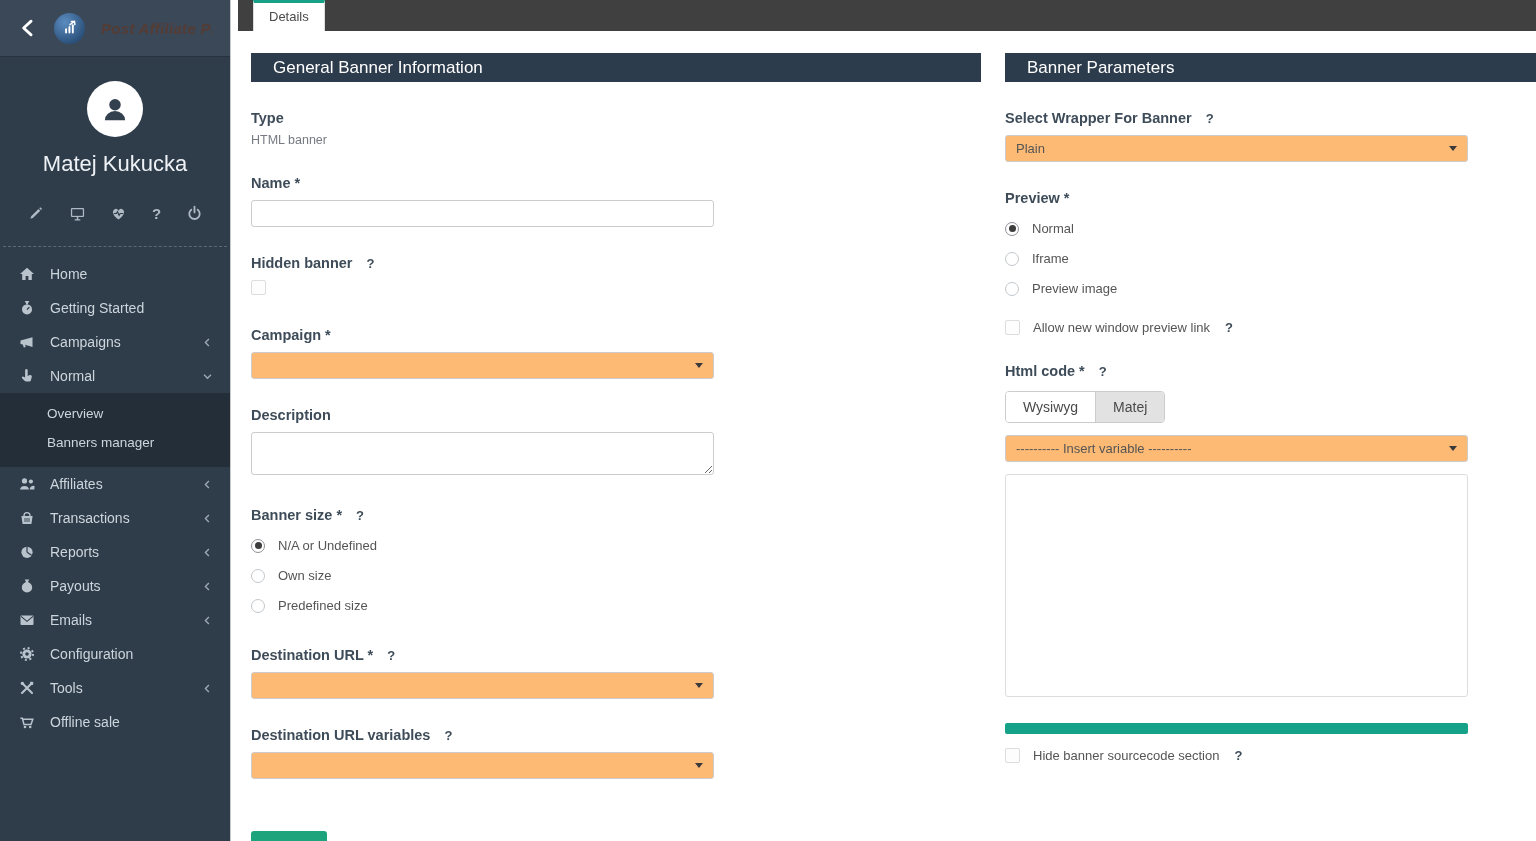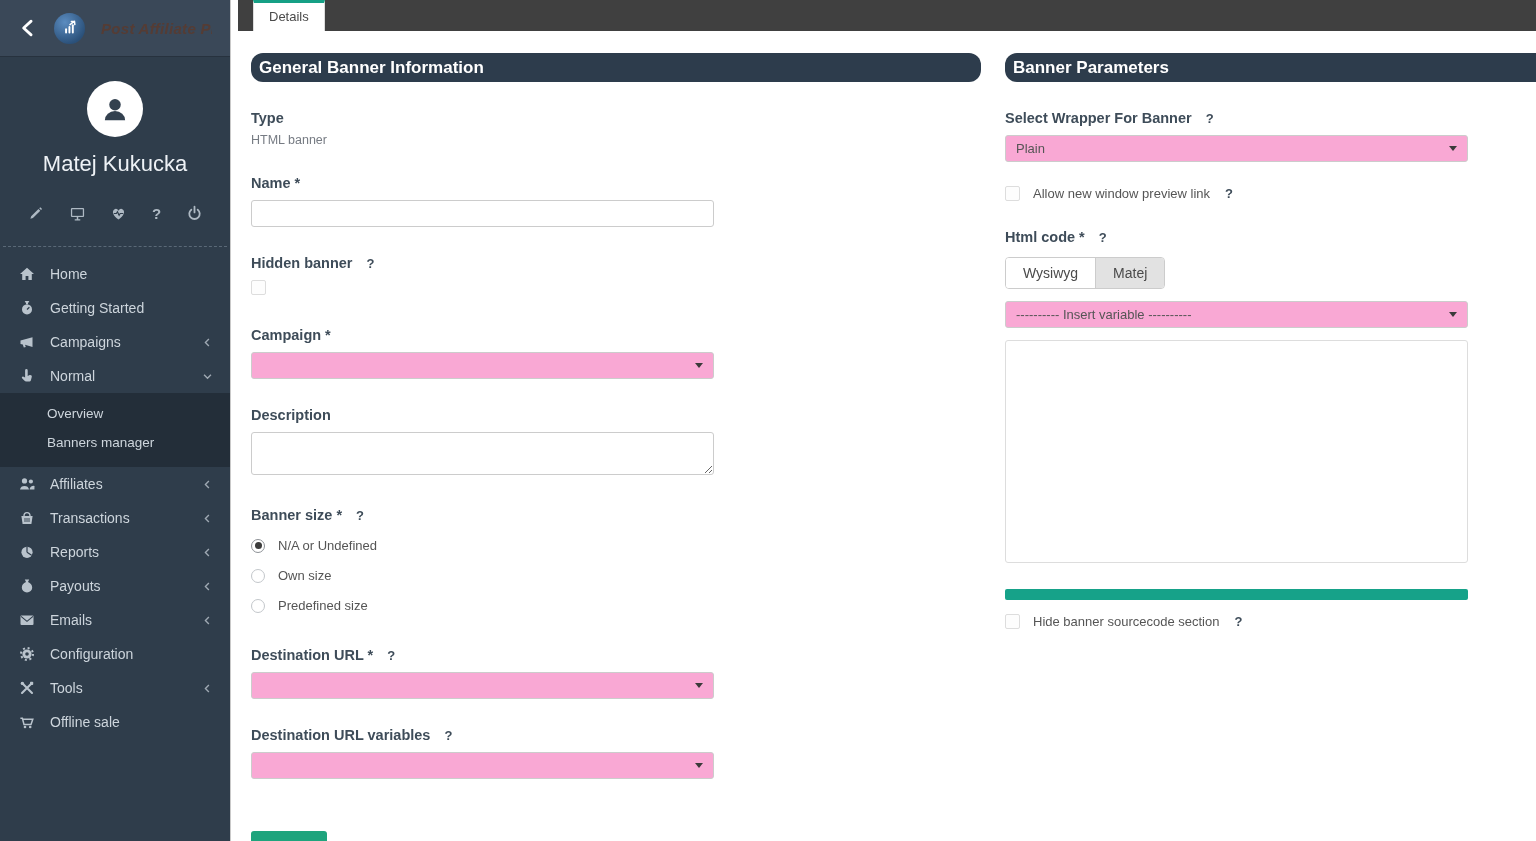--- a/index.html
+++ b/index.html
@@ -39,34 +39,34 @@
   
   .main{ flex:1; display:flex; flex-direction:column; background:#fff; }
   .top-white{ height:10px; background:#fff; }
   .tabstrip{ background:#404040; height:52px; display:flex; align-items:flex-end; padding-left:15px; margin-left:7px; }
   .tab{ background:#fff; border-top:3px solid var(--tab_border); border-left:1px solid #ddd; border-right:1px solid #ddd; padding:6px 15px 7px 15px; font-size:13px; color:#4a4a4a; cursor:pointer; }
 
   .content{ display:flex; padding:22px 0 0 20px; flex:1; }
   .col-left{ width:730px; min-width:730px; }
   .col-right{ flex:1; margin-left:24px; }
 
-  .panel-head{ background:var(--panel_header); color:#fff; font-weight:bold; font-size:17px; height:29px; line-height:29px; padding:0 8px; border-radius:12px; }
+  .panel-head{ background:var(--panel_header); color:#fff; font-weight:normal; font-size:17px; height:29px; line-height:29px; padding:0 22px; border-radius:0; }
   .col-right .panel-head{ border-top-right-radius:0; border-bottom-right-radius:0; }
 
   .fields{ width:463px; }
   .field{ margin-top:28px; }
   .lbl{ font-size:14.5px; font-weight:bold; color:#3e4c59; display:flex; align-items:center; gap:14px; }
   .help{ font-size:13px; font-weight:bold; color:#3e4c59; cursor:pointer; }
   .static-val{ margin-top:7px; font-size:12.5px; color:#767b83; }
 
   .t-input{ margin-top:9px; width:463px; height:27px; border:1px solid #ccc; border-radius:3px; background:#fff; font-size:13px; padding:0 8px; color:#444; outline:none; font-family:inherit;}
   .t-area{ margin-top:9px; width:463px; height:43px; border:1px solid #ccc; border-radius:3px; font-size:13px; padding:5px 8px; color:#444; resize:vertical; outline:none; font-family:inherit;}
   .big-area{ margin-top:12px; width:463px; height:223px; border:1px solid #ddd; border-radius:3px; resize:none; outline:none; font-family:inherit;}
 
-  .sel{ margin-top:9px; width:463px; height:27px; border:1px solid #ccc; border-radius:3px; background:#f9a8d4; display:flex; align-items:center; padding:0 10px; font-size:13px; color:#555; cursor:pointer; }
+  .sel{ margin-top:9px; width:463px; height:27px; border:1px solid #ccc; border-radius:3px; background:#fdba74; display:flex; align-items:center; padding:0 10px; font-size:13px; color:#555; cursor:pointer; }
   .sel .sel-text{ flex:1; white-space:nowrap; overflow:hidden; }
   .caret{ width:0; height:0; border-left:4.5px solid transparent; border-right:4.5px solid transparent; border-top:5px solid #3a3a3a; }
 
   .checkbox{ width:15px; height:15px; border:1px solid #ddd; border-radius:2px; background:#fdfdfd; display:inline-block; cursor:pointer; flex-shrink:0;}
   .check-row{ display:flex; align-items:center; gap:13px; font-size:13px; color:#555; }
   .check-row .help{ margin-left:2px; }
 
   .radio-row{ display:flex; align-items:center; gap:13px; margin-top:15px; font-size:13px; color:#555; cursor:pointer;}
   .radio{ width:14px; height:14px; border:1px solid #c3c7cb; border-radius:50%; background:#fff; position:relative; flex-shrink:0;}
   .radio.checked{ border-color:#8d9196; }
@@ -400,20 +400,35 @@
           <div class="lbl">
             <span>Select Wrapper For Banner</span>
             <span class="help">?</span>
           </div>
           <div class="sel">
             <span class="sel-text">Plain</span>
             <span class="caret"></span>
           </div>
         </div>
 
+        <div class="field">
+          <div class="lbl">Preview *</div>
+          <div class="radio-row">
+            <span class="radio checked"></span>
+            <span>Normal</span>
+          </div>
+          <div class="radio-row">
+            <span class="radio"></span>
+            <span>Iframe</span>
+          </div>
+          <div class="radio-row">
+            <span class="radio"></span>
+            <span>Preview image</span>
+          </div>
+        </div>
 
         <div class="check-row" style="margin-top:24px;">
           <span class="checkbox"></span>
           <span>Allow new window preview link</span>
           <span class="help">?</span>
         </div>
 
         <div class="field">
           <div class="lbl">
             <span>Html code *</span>

